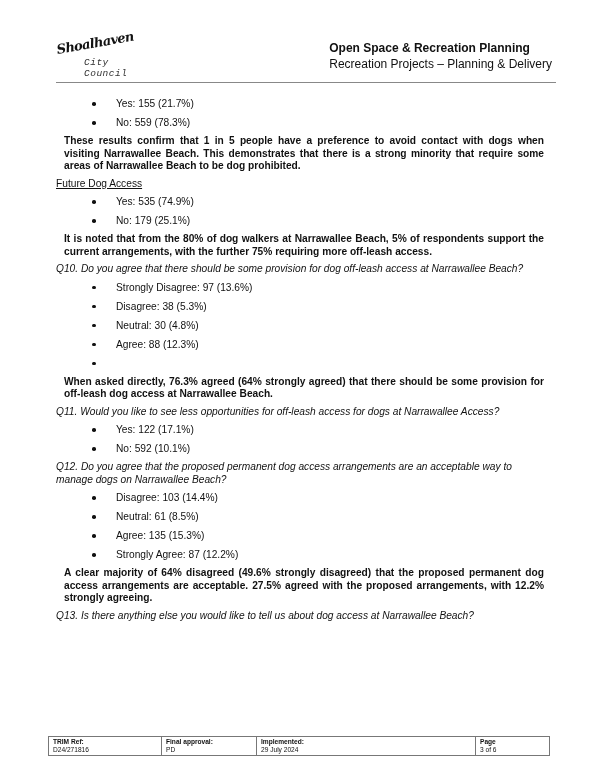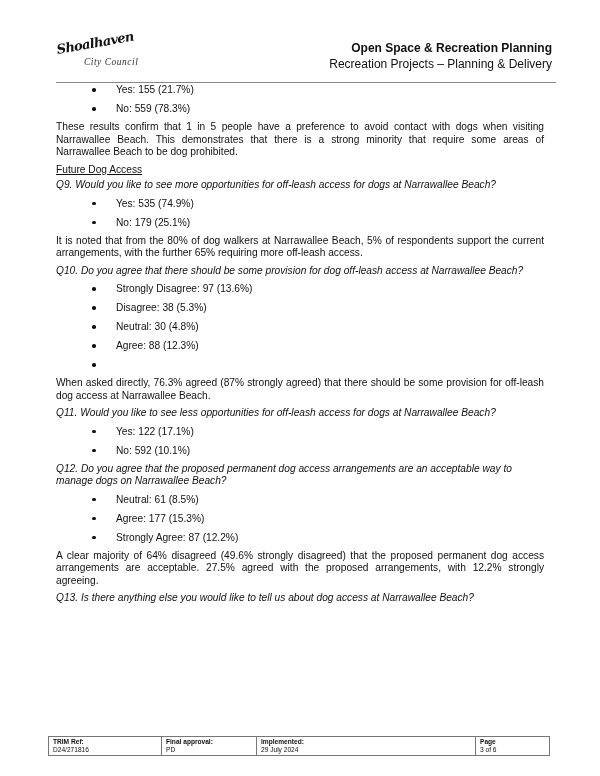--- a/index.html
+++ b/index.html
@@ -6,34 +6,34 @@
     body { width: 600px; height: 776px; position: relative; overflow: hidden;
       font-family: "Liberation Sans", sans-serif; color: #111; }
     .page { position: absolute; left: 0; top: 0; width: 600px; height: 776px; }
 
     
     .header { position: absolute; left: 56px; top: 36px; width: 496px; height: 48px; }
     .logo { position: absolute; left: 0; top: 6px; width: 100px; height: 36px; }
     .logo-script { position: absolute; left: 2px; top: 0; font-family: "DejaVu Serif", serif;
       font-style: italic; font-weight: bold; font-size: 13px; letter-spacing: -0.6px;
       transform: rotate(-10deg); transform-origin: left bottom; color: #111; }
-    .logo-city { position: absolute; left: 28px; top: 15px; font-family: Liberation Serif, serif;
+    .logo-city { position: absolute; left: 28px; top: 15px; font-family: Liberation Mono, monospace;
       font-style: italic; font-size: 9.5px; color: #333; letter-spacing: 0.5px; }
-    .hdr-right { position: absolute; right: 0; top: 4px; text-align: right; }
+    .hdr-right { position: absolute; right: 0; top: 4px; }
     .hdr-title { font-weight: bold; font-size: 12px; line-height: 16px; }
     .hdr-sub { font-size: 12px; line-height: 16px; }
     .hdr-rule { position: absolute; left: 56px; top: 82px; width: 500px; height: 1px; background: #888; }
 
     
-    .content { position: absolute; left: 56px; top: 80px; width: 488px; font-size: 10.2px; line-height: 12.5px; }
+    .content { position: absolute; left: 56px; top: 94px; width: 488px; font-size: 10.2px; line-height: 12.5px; }
     ul.bullets { list-style: none; margin: 0; padding: 0; }
     ul.bullets li { position: relative; padding-left: 36px; height: 19px; line-height: 19px; }
     ul.bullets li .dot { position: absolute; left: 36px; top: 8px; width: 3.5px; height: 3.5px; border-radius: 50%; background: #111; }
     ul.bullets li .txt { position: absolute; left: 60px; }
-    p { margin: 3px 0 5px 0; text-align: justify; }
+    p { margin: 3px 0 5px 8px; text-align: justify; font-weight: bold; }
     .q { font-style: italic; margin: 3px 0 2px 0; }
     .subhead { text-decoration: underline; margin: 4px 0 2px 0; }
 
     
     .footer { position: absolute; left: 48px; top: 736px; width: 502px; border-collapse: collapse;
       font-size: 6.6px; line-height: 8px; }
     .footer td { border: 1px solid #777; padding: 1px 4px; vertical-align: top; }
     .footer .lbl { font-weight: bold; }
   </style>
 </head>
@@ -61,32 +61,31 @@
         </li>
       <li>
           <span class="dot"></span>
           <span class="txt">No: 559 (78.3%)</span>
         </li>
     </ul>
     <p>These results confirm that 1 in 5 people have a preference to avoid contact with dogs when visiting Narrawallee Beach. This demonstrates that there is a strong minority that require some areas of Narrawallee Beach to be dog prohibited.</p>
 
     <div class="subhead">Future Dog Access</div>
 
-    <div class="q">Q9. Would you like to see more opportunities for off-leash access for dogs at Narrawallee Beach?</div>
     <ul class="bullets">
       <li>
           <span class="dot"></span>
           <span class="txt">Yes: 535 (74.9%)</span>
         </li>
       <li>
           <span class="dot"></span>
           <span class="txt">No: 179 (25.1%)</span>
         </li>
     </ul>
-    <p>It is noted that from the 80% of dog walkers at Narrawallee Beach, 5% of respondents support the current arrangements, with the further 65% requiring more off-leash access.</p>
+    <p>It is noted that from the 80% of dog walkers at Narrawallee Beach, 5% of respondents support the current arrangements, with the further 75% requiring more off-leash access.</p>
 
     <div class="q">Q10. Do you agree that there should be some provision for dog off-leash access at Narrawallee Beach?</div>
     <ul class="bullets">
       <li>
           <span class="dot"></span>
           <span class="txt">Strongly Disagree: 97 (13.6%)</span>
         </li>
       <li>
           <span class="dot"></span>
           <span class="txt">Disagree: 38 (5.3%)</span>
@@ -96,43 +95,47 @@
           <span class="txt">Neutral: 30 (4.8%)</span>
         </li>
       <li>
           <span class="dot"></span>
           <span class="txt">Agree: 88 (12.3%)</span>
         </li>
       <li>
           <span class="dot"></span>
         </li>
     </ul>
-    <p>When asked directly, 76.3% agreed (87% strongly agreed) that there should be some provision for off-leash dog access at Narrawallee Beach.</p>
+    <p>When asked directly, 76.3% agreed (64% strongly agreed) that there should be some provision for off-leash dog access at Narrawallee Beach.</p>
 
-    <div class="q">Q11. Would you like to see less opportunities for off-leash access for dogs at Narrawallee Beach?</div>
+    <div class="q">Q11. Would you like to see less opportunities for off-leash access for dogs at Narrawallee Access?</div>
     <ul class="bullets">
       <li>
           <span class="dot"></span>
           <span class="txt">Yes: 122 (17.1%)</span>
         </li>
       <li>
           <span class="dot"></span>
           <span class="txt">No: 592 (10.1%)</span>
         </li>
     </ul>
 
     <div class="q">Q12. Do you agree that the proposed permanent dog access arrangements are an acceptable way to manage dogs on Narrawallee Beach?</div>
     <ul class="bullets">
       <li>
           <span class="dot"></span>
+          <span class="txt">Disagree: 103 (14.4%)</span>
+        </li>
+      <li>
+          <span class="dot"></span>
           <span class="txt">Neutral: 61 (8.5%)</span>
         </li>
       <li>
           <span class="dot"></span>
-          <span class="txt">Agree: 177 (15.3%)</span>
+          <span class="txt">Agree: 135 (15.3%)</span>
         </li>
       <li>
           <span class="dot"></span>
           <span class="txt">Strongly Agree: 87 (12.2%)</span>
         </li>
     </ul>
     <p>A clear majority of 64% disagreed (49.6% strongly disagreed) that the proposed permanent dog access arrangements are acceptable. 27.5% agreed with the proposed arrangements, with 12.2% strongly agreeing.</p>
 
     <div class="q">Q13. Is there anything else you would like to tell us about dog access at Narrawallee Beach?</div>
   </div>

